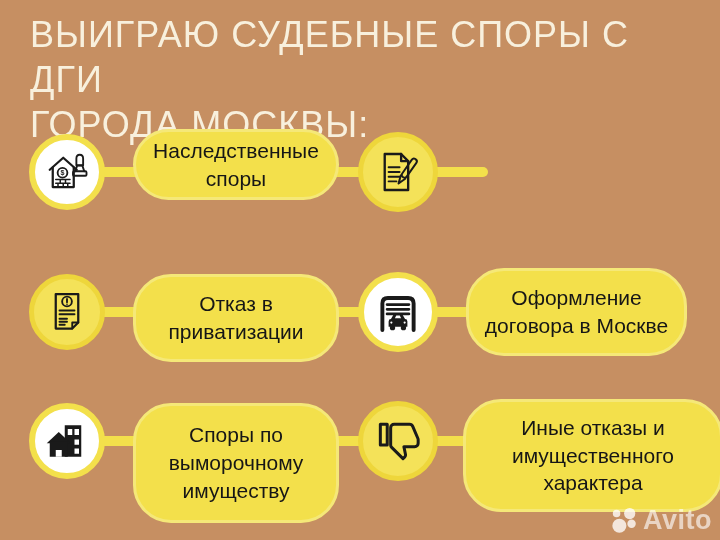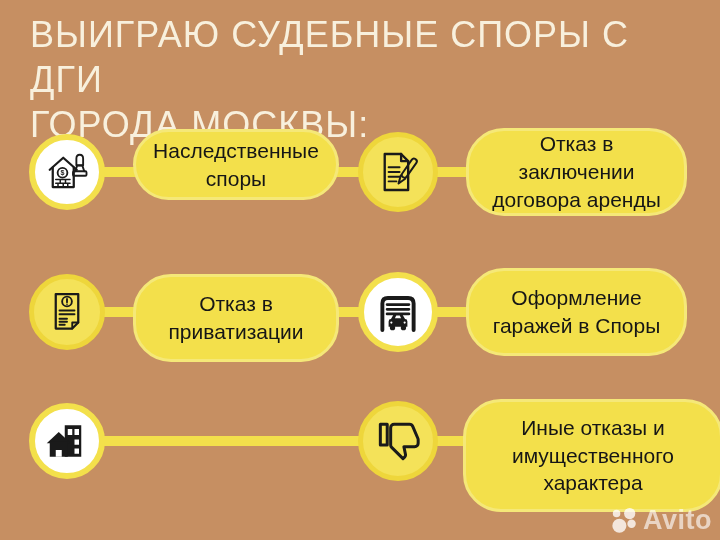--- a/index.html
+++ b/index.html
@@ -74,22 +74,20 @@
       <path class="icon-stroke" stroke-width="3" d="M15 9 H36 L45 18 V55 H15 Z"></path>
       <path class="icon-stroke" stroke-width="3" d="M36 9 V18 H45"></path>
       <path class="icon-stroke" stroke-width="2.5" d="M20 26 H34 M20 32 H34 M20 38 H34 M20 44 H30"></path>
       <g transform="rotate(35 43 32)">
         <rect class="icon-stroke" stroke-width="2.5" x="39.5" y="12" width="7" height="28" rx="3.2"></rect>
         <path class="icon-stroke" stroke-width="2.5" d="M39.5 40 L43 50 L46.5 40"></path>
         <path class="icon-stroke" stroke-width="1.5" d="M41.8 45.5 L43 50"></path>
       </g>
     </svg>
   </div>
-  <div class="pill" style="left:466px;top:128px;width:221px;height:88px">Отказ в заключении
-договора аренды</div>
 
   <div class="badge badge-yellow" style="left:29px;top:274px;width:76px;height:76px">
     <svg width="48" height="48" viewBox="0 0 64 64">
       <path class="icon-stroke" stroke-width="3" d="M17 8 H47 V46 L39 54 H17 Z"></path>
       <path class="icon-stroke" stroke-width="2.5" d="M47 46 H39 V54"></path>
       <circle class="icon-stroke" stroke-width="2.5" cx="32" cy="18" r="6.5"></circle>
       <path class="icon-stroke" stroke-width="2.5" d="M32 14.5 V19"></path>
       <circle class="icon-fill" cx="32" cy="21.6" r="1.1"></circle>
       <path class="icon-stroke" stroke-width="2.5" d="M22 30 H42 M22 35 H42 M22 41 H32 M22 45 H32 M22 49 H29"></path>
     </svg>
@@ -103,34 +101,37 @@
       <path class="icon-stroke" stroke-width="3.5" d="M18 22.5 H46 M18 28.5 H46 M18 34.5 H46"></path>
       <path class="icon-fill" d="M20 51 v-7 q0-3 3-3 l3.5-6 h11 l3.5 6 q3 0 3 3 v7 z"></path>
       <path d="M28 40 l1.8-3.5 h4.4 L36 40 z" fill="#ffffff"></path>
       <circle class="icon-fill" cx="25" cy="52" r="3.4"></circle>
       <circle class="icon-fill" cx="39" cy="52" r="3.4"></circle>
       <circle cx="23.5" cy="45.5" r="1.4" fill="#ffffff"></circle>
       <circle cx="40.5" cy="45.5" r="1.4" fill="#ffffff"></circle>
     </svg>
   </div>
   <div class="pill" style="left:466px;top:268px;width:221px;height:88px">Оформление
-гаражей в Споры</div>
+договора в Москве</div>
 
   <div class="badge badge-white" style="left:29px;top:403px;width:76px;height:76px">
     <svg width="48" height="48" viewBox="0 0 64 64">
       <rect class="icon-fill" x="29" y="11" width="22" height="42"></rect>
       <rect x="33" y="16" width="6" height="8" fill="#ffffff"></rect>
       <rect x="42" y="16" width="6" height="8" fill="#ffffff"></rect>
       <rect x="42" y="30" width="6" height="7" fill="#ffffff"></rect>
       <rect x="42" y="42" width="6" height="7" fill="#ffffff"></rect>
       <polygon class="icon-fill" points="5,35 21,20 37,35"></polygon>
       <rect class="icon-fill" x="9" y="33" width="24" height="20"></rect>
       <rect x="17" y="44" width="8" height="9" fill="#ffffff"></rect>
     </svg>
   </div>
+  <div class="pill" style="left:133px;top:403px;width:206px;height:120px">Споры по
+выморочному
+имуществу</div>
 
   <div class="badge badge-yellow" style="left:358px;top:401px;width:80px;height:80px">
     <svg width="50" height="50" viewBox="0 0 64 64">
       <g transform="translate(60,4) scale(-2.2,2.2)">
         <path d="M15 3H6c-.83 0-1.54.5-1.84 1.22l-3.02 7.05c-.09.23-.14.47-.14.73v2c0 1.1.9 2 2 2h6.31l-.95 4.57-.03.32c0 .41.17.79.44 1.06L9.83 23l6.59-6.59c.36-.36.58-.86.58-1.41V5c0-1.1-.9-2-2-2z" fill="none" stroke="#1a1a1a" stroke-width="3" vector-effect="non-scaling-stroke" stroke-linejoin="round"></path>
         <path d="M19 3 v12 h4 V3 z" fill="none" stroke="#1a1a1a" stroke-width="3" vector-effect="non-scaling-stroke" stroke-linejoin="round"></path>
       </g>
     </svg>
   </div>
   <div class="pill" style="left:463px;top:399px;width:260px;height:113px">Иные отказы и

